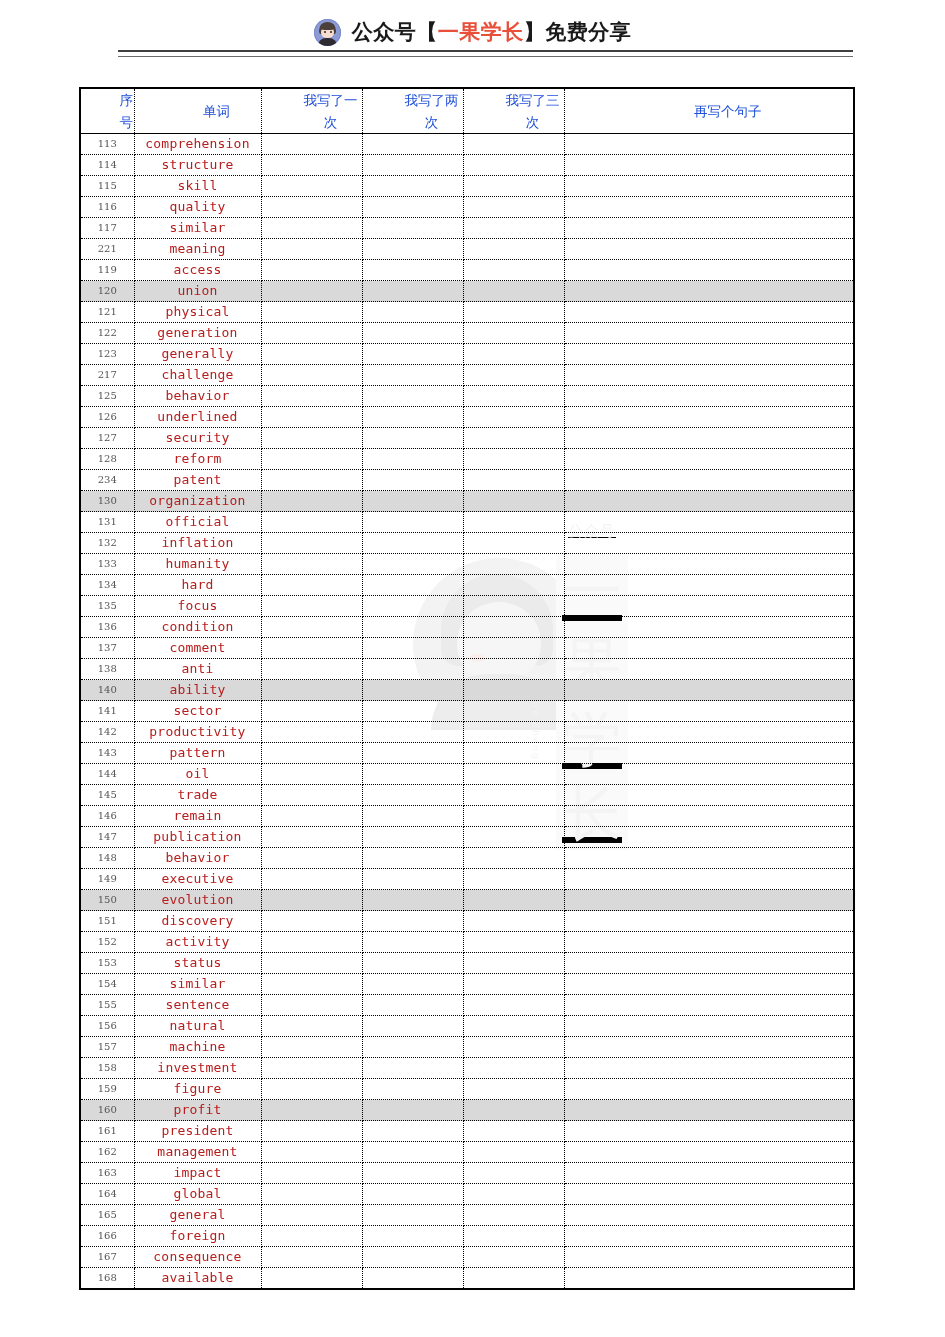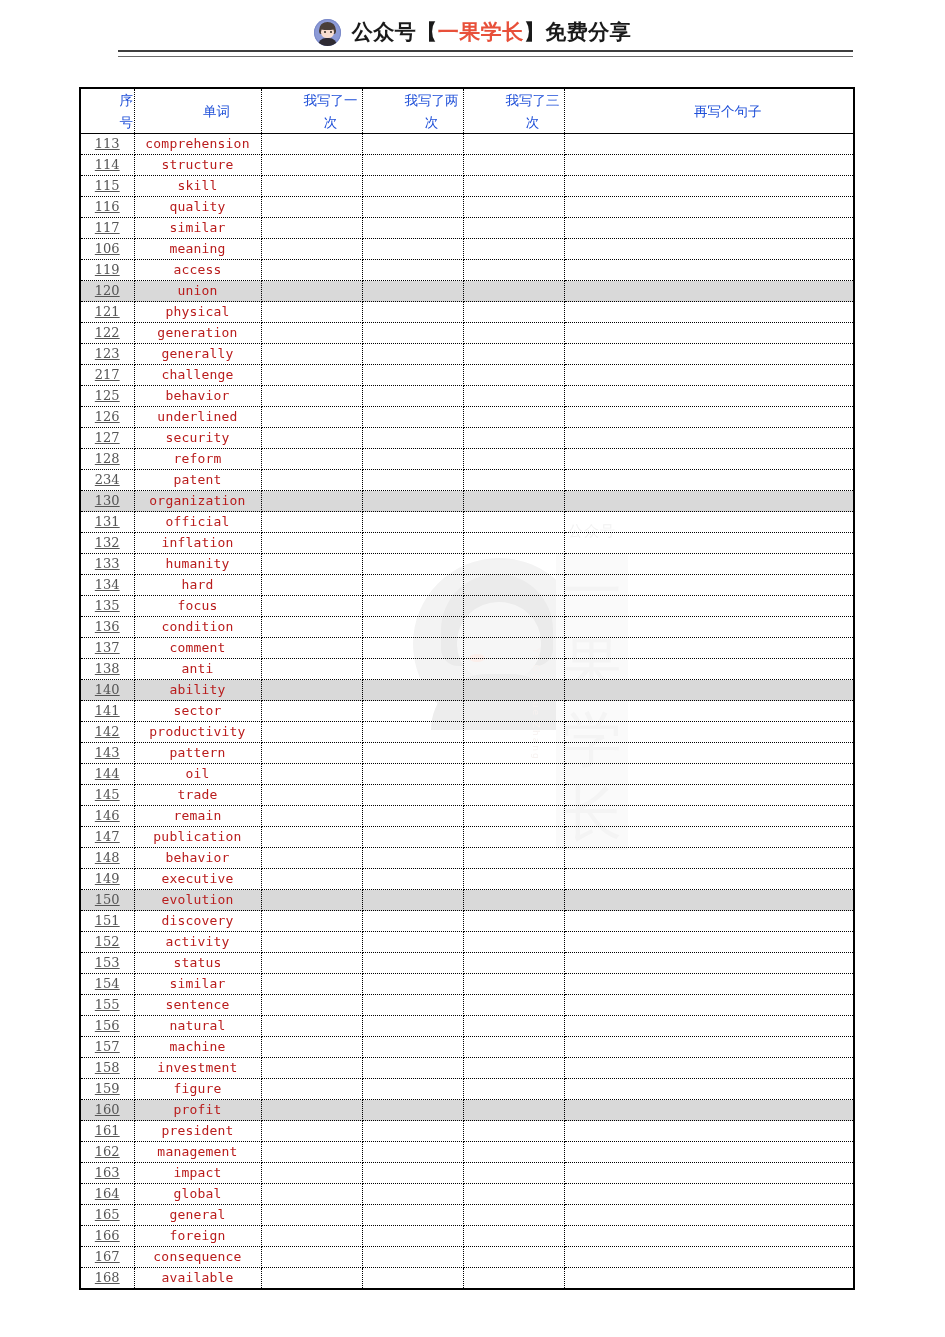--- a/index.html
+++ b/index.html
@@ -144,20 +144,21 @@
     background: #fbeeea;
     border-radius: 50%;
   }
   .wm-chars {
     position: absolute;
     left: 138px; top: 0;
     width: 82px;
     display: flex;
     flex-direction: column;
     align-items: center;
+    text-decoration: underline;
   }
   .wm-chars .wm-small {
     font-family: "DejaVu Sans", "Liberation Sans", sans-serif;
     font-size: 15px;
     color: #f2f2f2;
     letter-spacing: 1px;
     line-height: 22px;
     height: 34px;
   }
   .wm-chars .wm-big {
@@ -231,23 +232,22 @@
   }
   table.vocab thead tr th {
     border-top: 2px solid #000;
   }
   table.vocab tbody tr:last-child td {
     border-bottom: 2px solid #000;
   }
 
   td.num {
     font-family: "DejaVu Serif", "Liberation Serif", serif;
-    font-size: 13px;
+    font-size: 10px;
     color: #555;
-    text-decoration: underline;
   }
   td.word {
     font-family: "DejaVu Sans Mono", "Liberation Mono", monospace;
     font-size: 13px;
     color: #b91c1c;
     letter-spacing: 0.2px;
   }
   tr.shaded td { background: #d9d9d9; }
 </style>
 </head>
@@ -340,21 +340,21 @@
         </tr>
         <tr>
           <td class="num">117</td>
           <td class="word">similar</td>
           <td></td>
           <td></td>
           <td></td>
           <td></td>
         </tr>
         <tr>
-          <td class="num">106</td>
+          <td class="num">221</td>
           <td class="word">meaning</td>
           <td></td>
           <td></td>
           <td></td>
           <td></td>
         </tr>
         <tr>
           <td class="num">119</td>
           <td class="word">access</td>
           <td></td>

